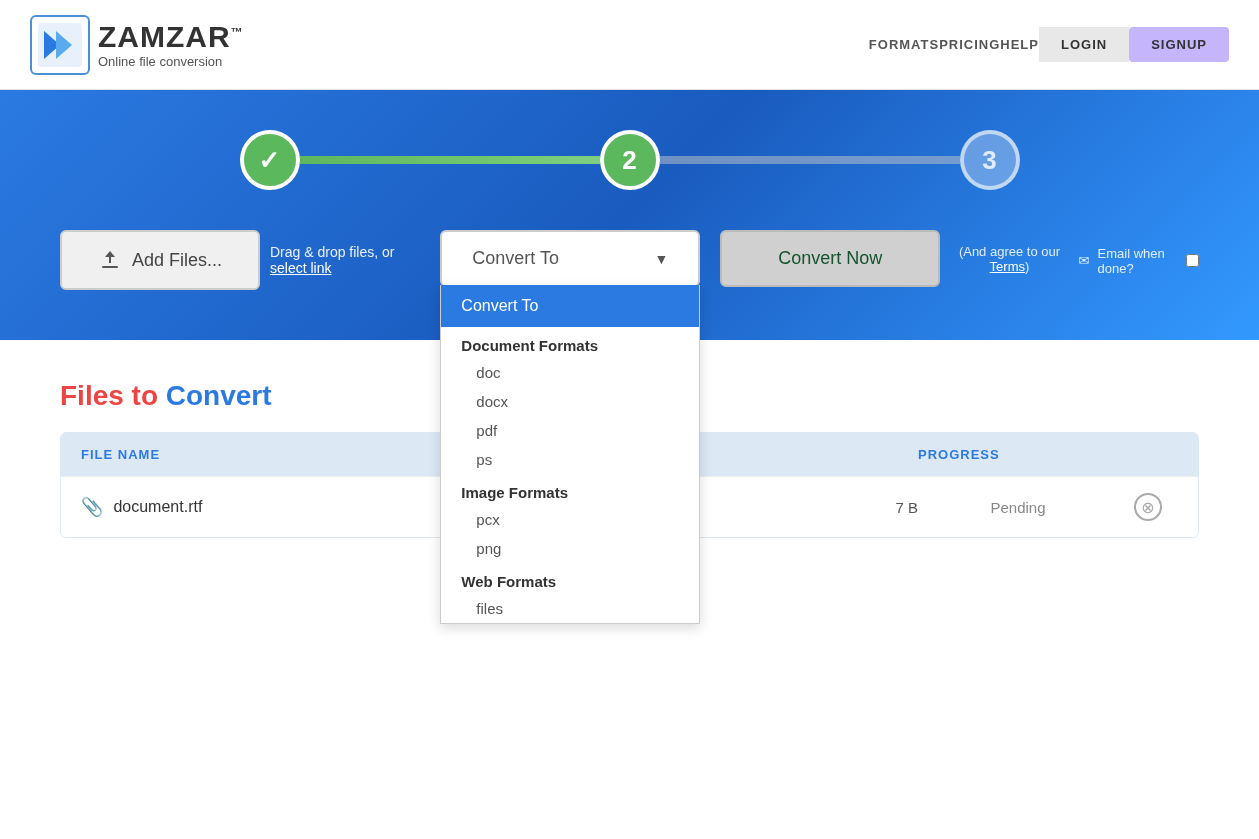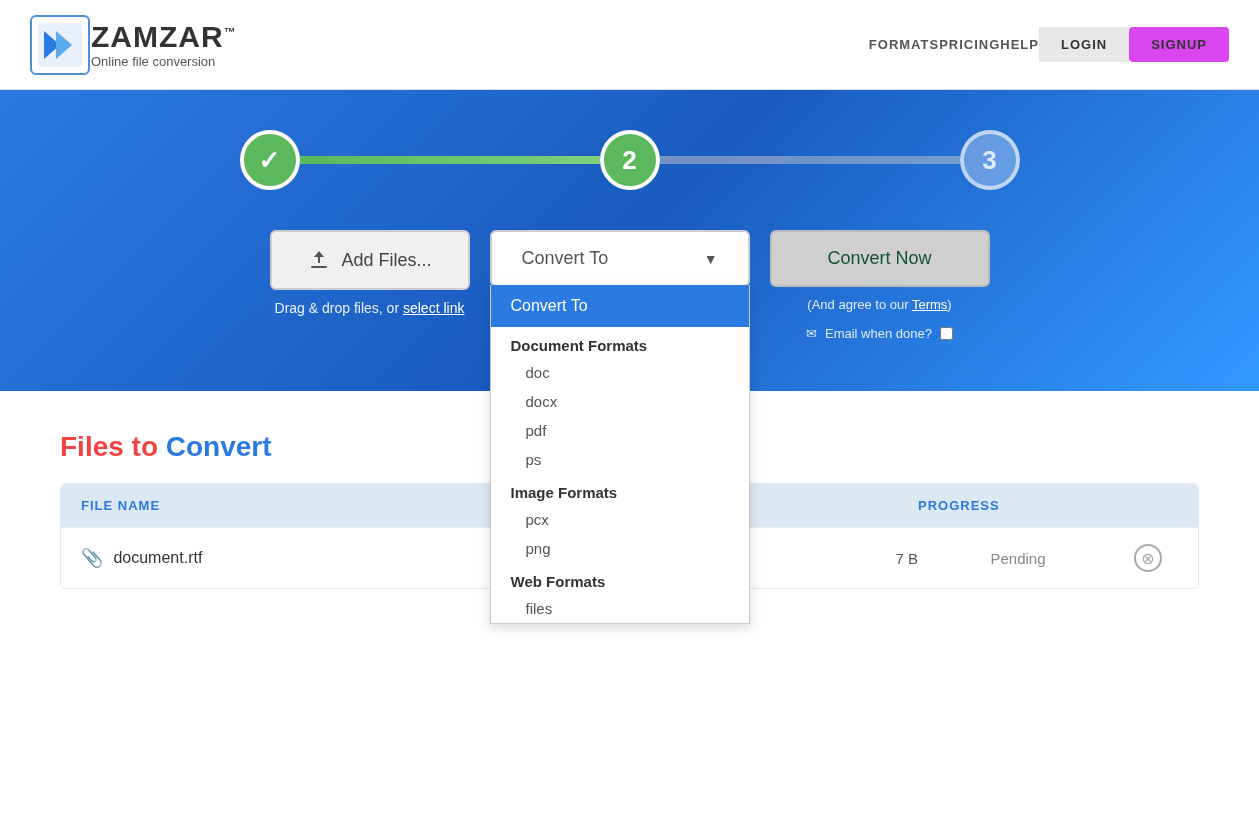--- a/index.html
+++ b/index.html
@@ -10,21 +10,21 @@
       display: flex;
       align-items: center;
       padding: 10px 30px;
       background: #fff;
       border-bottom: 1px solid #e0e0e0;
       height: 90px;
     }
     .logo-area {
       display: flex;
       align-items: center;
-      gap: 1px;
+      gap: 8px;
       flex: 1;
     }
     .logo-icon {
       width: 60px;
       height: 60px;
       border: 2px solid #4a90d9;
       border-radius: 6px;
       display: flex;
       align-items: center;
       justify-content: center;
@@ -58,21 +58,21 @@
       border: none;
       padding: 10px 22px;
       font-size: 13px;
       font-weight: bold;
       letter-spacing: 1px;
       color: #333;
       cursor: pointer;
       border-radius: 0;
     }
     .btn-signup {
-      background: #d946ef;
+      background: #c4b5fd;
       border: none;
       padding: 10px 22px;
       font-size: 13px;
       font-weight: bold;
       letter-spacing: 1px;
       color: #333;
       cursor: pointer;
       border-radius: 4px;
     }
 
@@ -132,21 +132,21 @@
 
     
     .actions {
       display: flex;
       align-items: flex-start;
       gap: 20px;
       justify-content: center;
     }
     .action-group {
       display: flex;
-      flex-direction: column;
+      flex-direction: row;
       align-items: center;
       gap: 10px;
     }
     .btn-add-files {
       background: #f0f0f0;
       border: 2px solid #ccc;
       border-radius: 6px;
       padding: 16px 30px;
       font-size: 18px;
       color: #444;

